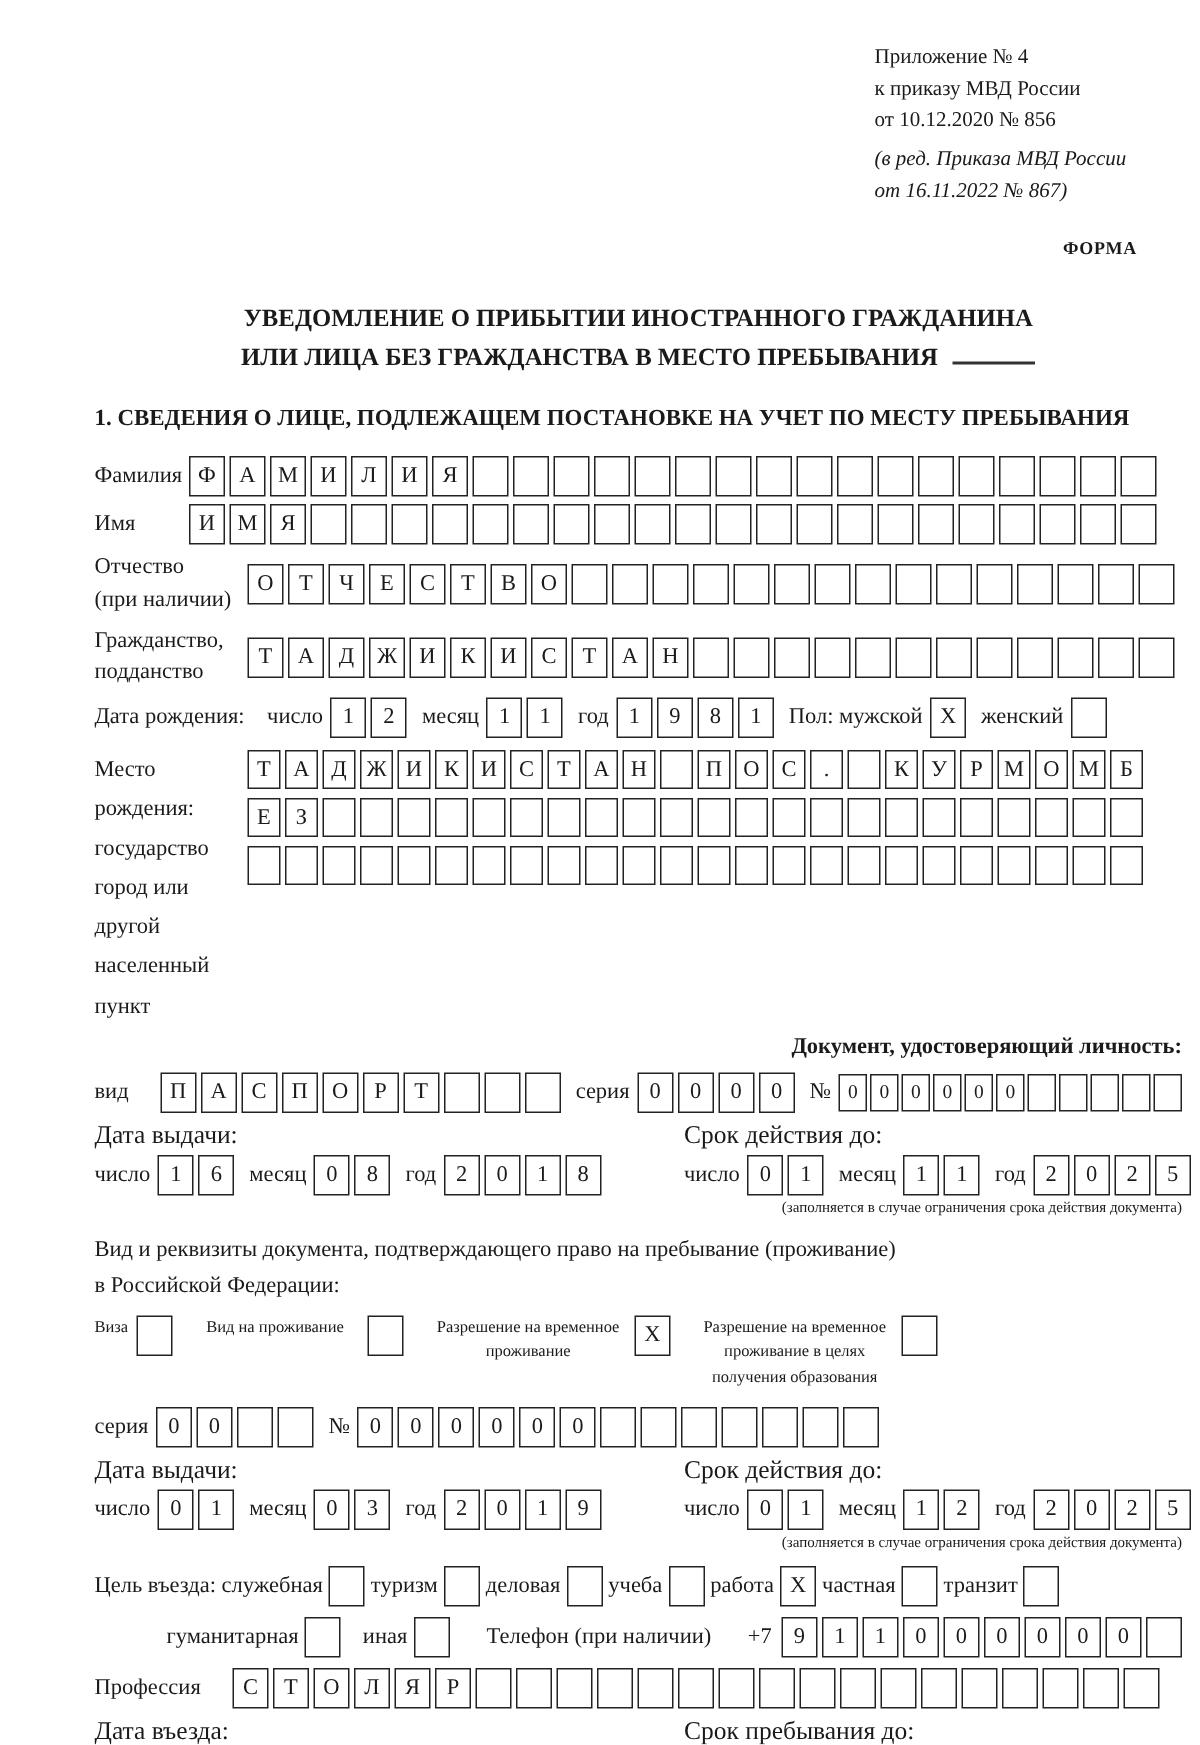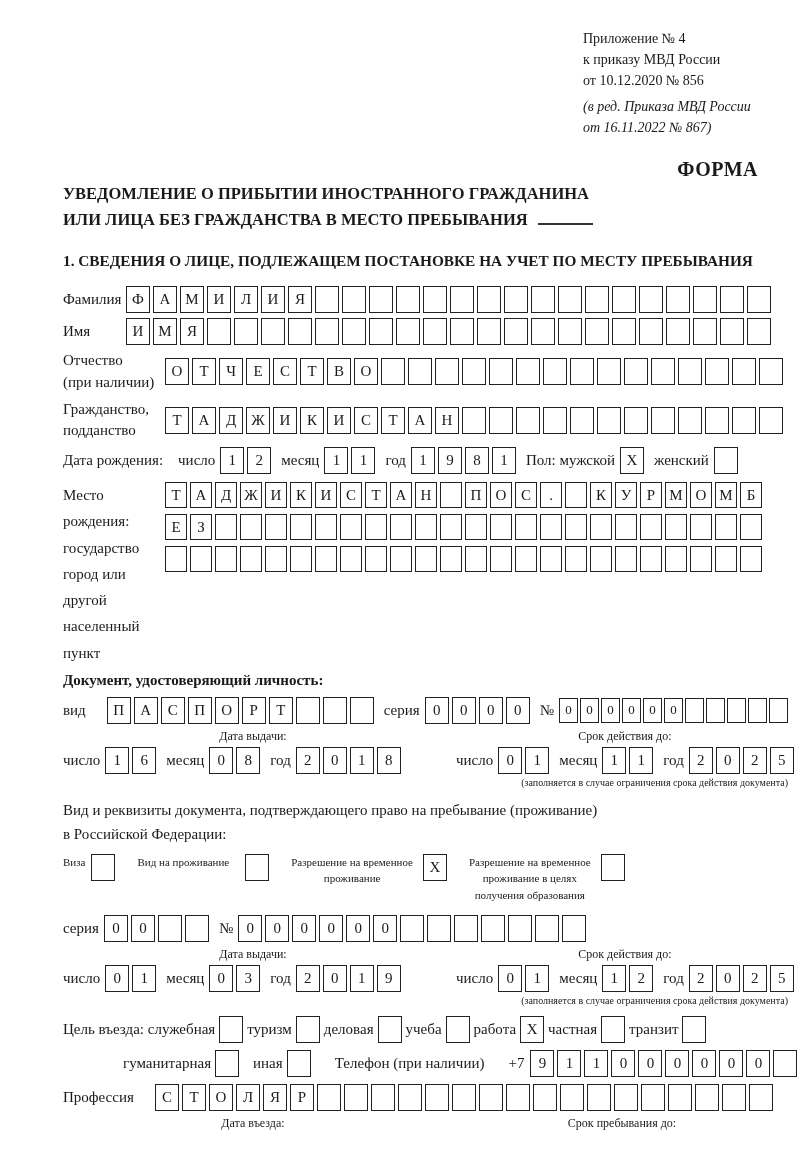--- a/index.html
+++ b/index.html
@@ -3,54 +3,54 @@
 <meta charset="utf-8">
 <style>
   html,body{margin:0;padding:0;background:#ffffff;}
   .page{
     width:800px;height:1163px;background:#fff;color:#1a1a1a;
     font-family:"Liberation Serif","DejaVu Serif",serif;
     box-sizing:border-box;padding:28px 12px 10px 63px;overflow:hidden;
   }
   .ref{margin-left:auto;width:205px;font-size:14px;line-height:1.5;}
   .ref .amend{margin-top:5px;font-style:italic;}
-  .forma{text-align:right;padding-right:30px;font-weight:bold;font-size:20px;margin-top:20px;letter-spacing:.5px;}
-  .title{margin-top:0;font-weight:bold;font-size:16.5px;line-height:1.55;}
+  .forma{text-align:right;padding-right:30px;font-weight:bold;font-size:12px;margin-top:20px;letter-spacing:.5px;}
+  .title{margin-top:26px;text-align:center;font-weight:bold;font-size:16.5px;line-height:1.55;}
   .blank{display:inline-block;width:55px;border-bottom:2px solid #333;margin-left:10px;vertical-align:baseline;}
   .sec{margin-top:20px;margin-bottom:16px;font-weight:bold;font-size:15.3px;}
   .row{display:flex;align-items:center;margin-bottom:5px;white-space:nowrap;}
   .lbl{font-size:15px;line-height:1.45;flex:none;}
   .w63{width:63px;}
   .w100{width:102px;}
   .slbl{font-size:15px;margin:0 5px 0 10px;align-self:center;}
   .slbl.first{margin-left:0;}
   .cells{display:inline-flex;gap:3px;flex:none;}
   .cell{
     width:24px;height:27px;box-sizing:border-box;border:1.6px solid #222;
     display:inline-flex;align-items:center;justify-content:center;
     font-size:15px;background:#fff;flex:none;
   }
   .cells.compact .cell{width:22px;height:26px;}
   .cells.sm{gap:2px;}
   .cells.sm .cell{width:19px;height:25px;font-size:13px;}
-  .subhead{text-align:left;font-weight:bold;font-size:15px;margin:6px 0 8px;}
+  .subhead{text-align:right;font-weight:bold;font-size:15px;margin:6px 0 8px;}
   .dpair{display:flex;margin-bottom:2px;}
   .dcol-l{width:380px;flex:none;}
   .dcol-r{flex:1;margin-left:13px;}
-  .dtitle{text-align:center;font-size:12px;margin-bottom:3px;}
+  .dtitle{font-size:17px;margin-bottom:3px;}
   .drow{display:flex;align-items:center;white-space:nowrap;}
   .note{text-align:right;font-size:10px;margin:3px 0 10px;}
   .intro{font-size:15px;line-height:1.6;margin-top:6px;}
   .cbrow{display:flex;align-items:flex-start;margin:8px 0 12px;white-space:nowrap;}
   .cbitem{display:flex;align-items:flex-start;}
   .cbtext{font-size:11px;line-height:1.5;text-align:center;}
   .gap6{width:6px;flex:none;} .gap10{width:10px;flex:none;} .gap16{width:16px;flex:none;} .gap22{width:22px;flex:none;}
   .purpose-row{display:flex;align-items:center;margin-bottom:7px;white-space:nowrap;}
   .purpose-row .cbx{margin:0 4px;}
-  .indent60{margin-left:60px;}
+  .indent60{margin-left:48px;justify-content:space-between;}
   .bp{display:flex;}
   .bp-labels{width:102px;flex:none;font-size:15px;line-height:1.75;}
   .bp-cells .cells{margin-bottom:6px;}
   .mt8{margin-top:8px;}
 </style>
 </head>
 <body>
 
 <div class="page">
 

